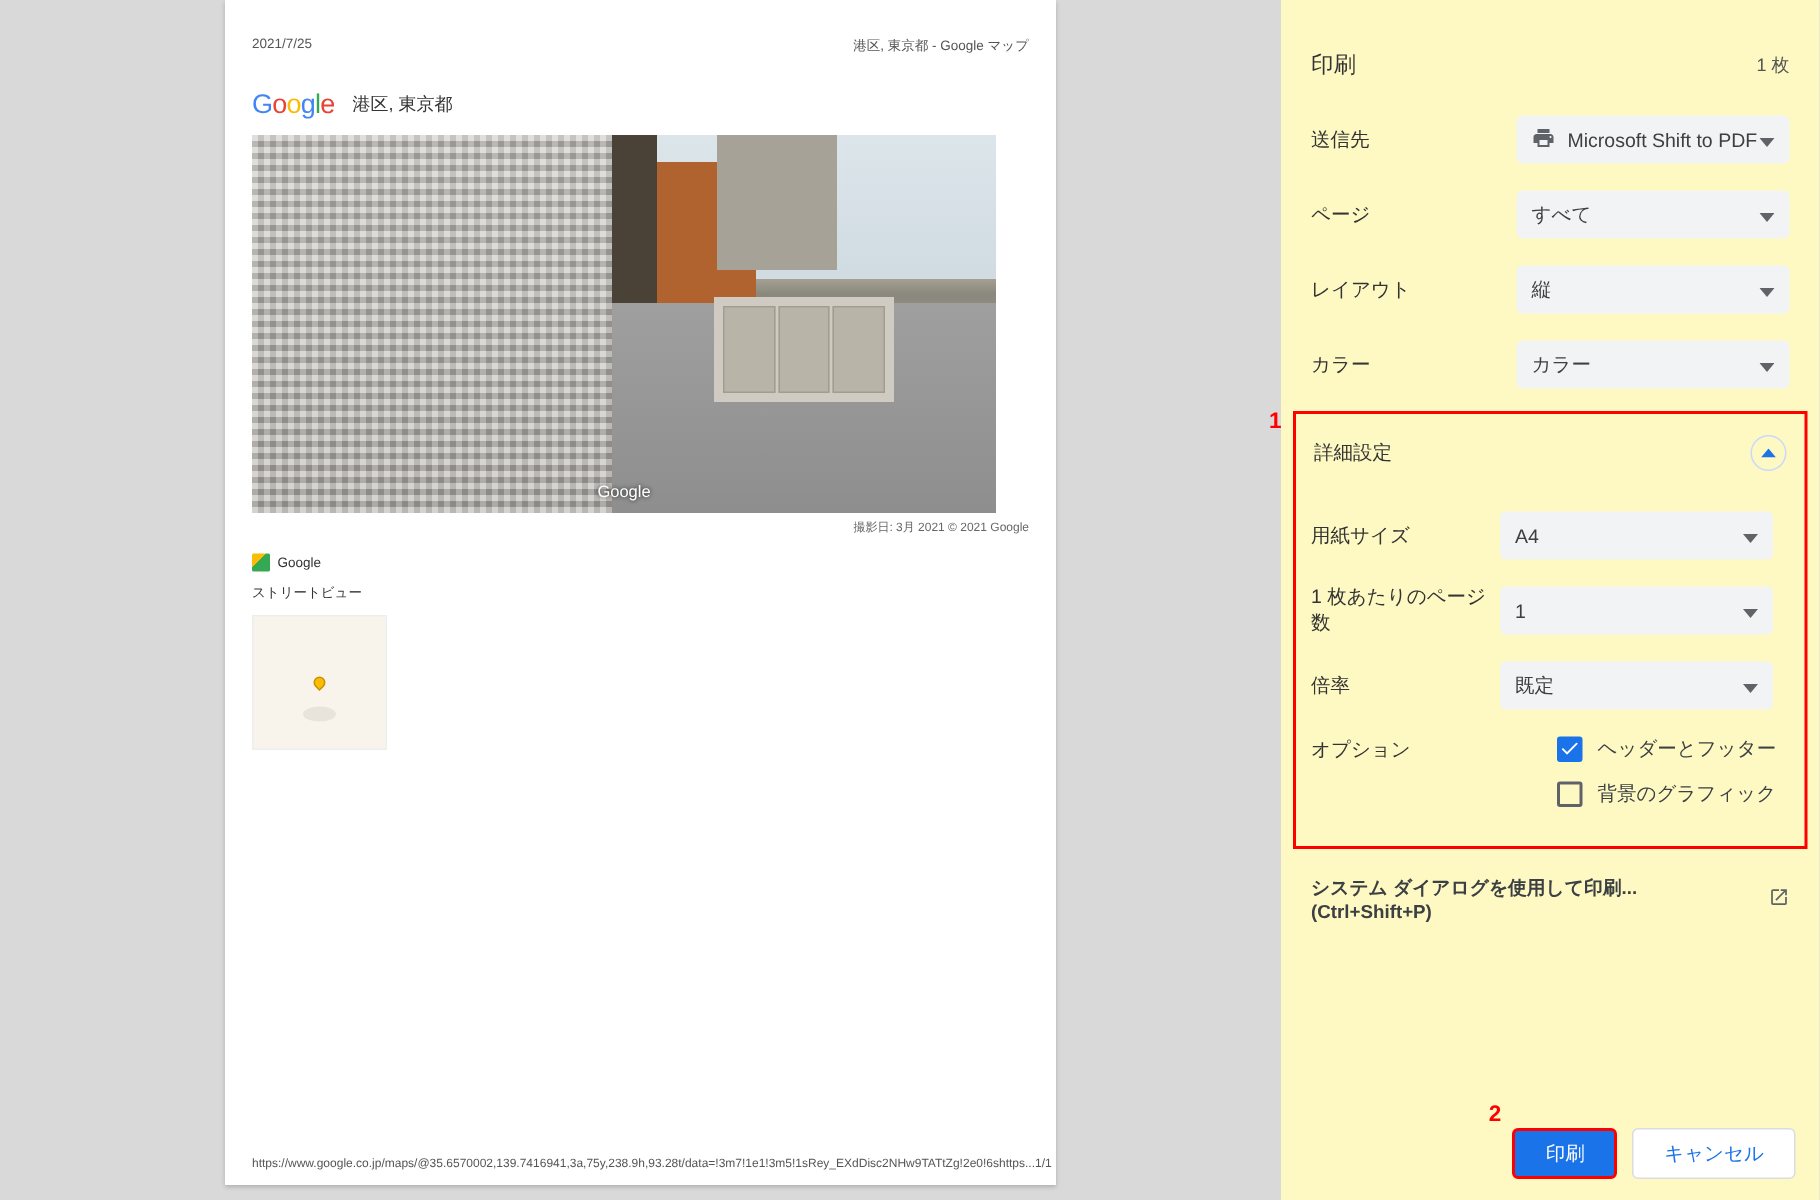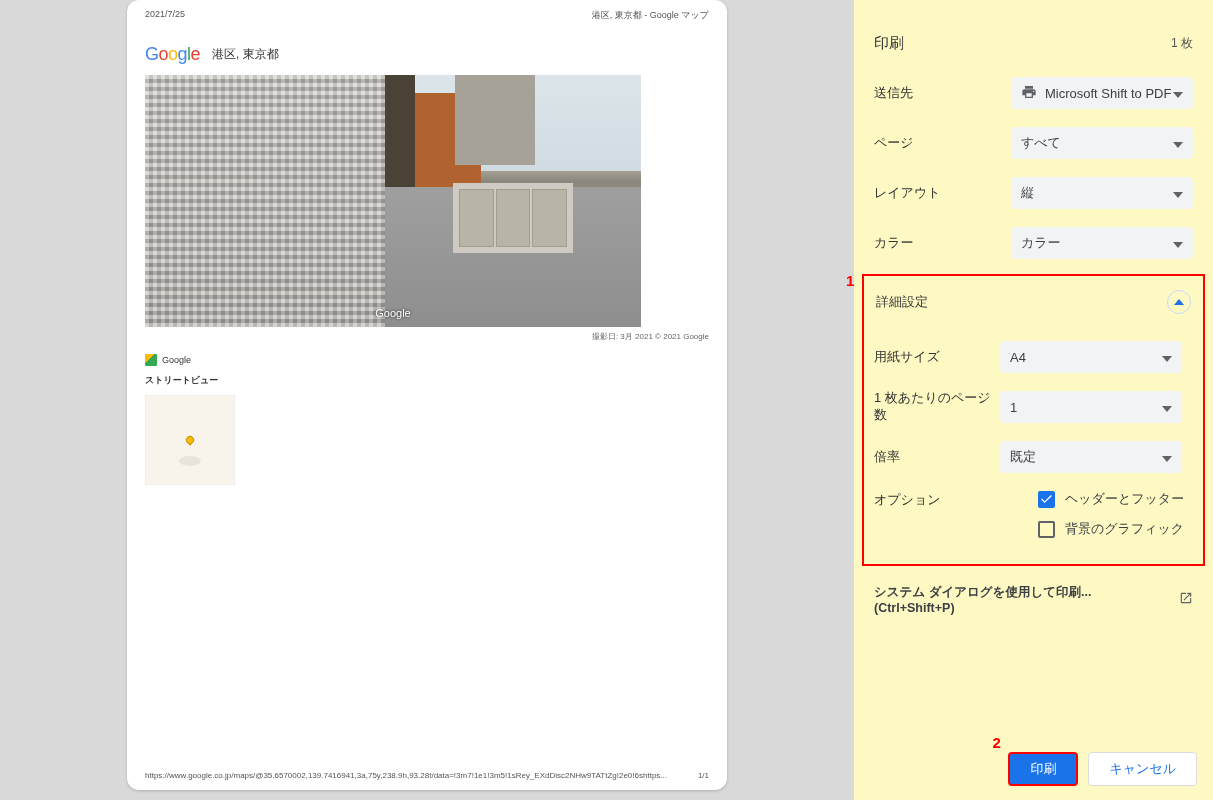--- a/index.html
+++ b/index.html
@@ -1,19 +1,19 @@
 <!DOCTYPE html>
 <html><head>
 <meta charset="utf-8">
 <style>
 * { margin: 0; padding: 0; box-sizing: border-box; font-family: "Segoe UI", Meiryo, sans-serif; }
 body { background: #d9d9d9; width: 1213px; height: 800px; overflow: hidden; position: relative; }
 
 .preview-area { position: absolute; left: 0; top: 0; width: 854px; height: 800px; display: flex; justify-content: center; padding-top: 0; }
-.page { background: #fff; width: 600px; height: 790px; box-shadow: 0 1px 3px rgba(0,0,0,0.2); position: relative; padding: 9px 18px; font-size: 9px; color: #333; border-radius: 12px; }
+.page { background: #fff; width: 554px; height: 790px; box-shadow: 0 1px 3px rgba(0,0,0,0.2); position: relative; padding: 24px 18px; font-size: 9px; color: #333; }
 .page-header { display: flex; justify-content: space-between; font-size: 9px; color: #555; margin-bottom: 22px; }
 .page-footer { position: absolute; bottom: 10px; left: 18px; right: 18px; display: flex; justify-content: space-between; font-size: 8px; color: #555; }
 
 .google-logo { display: inline-flex; font-size: 18px; font-weight: 500; letter-spacing: -0.5px; }
 .g1{color:#4285f4}.g2{color:#ea4335}.g3{color:#fbbc05}.g4{color:#4285f4}.g5{color:#34a853}.g6{color:#ea4335}
 .title-row { display:flex; align-items:center; gap:12px; margin-bottom:10px;}
 .title-text { font-size:12px; color:#333; }
 
 .street-photo { width: 496px; height: 252px; background: linear-gradient(to bottom, #dce5ea 0%, #d0dbe2 38%, #a59f92 38.2%, #8a887d 42%, #9b9990 55%, #9a9a99 70%, #8d8d8d 100%); position: relative; overflow:hidden; }
 .bldg-left { position:absolute; left:0; top:0; width:240px; height:252px; background: repeating-linear-gradient(0deg, rgba(255,255,255,0.35) 0 4px, rgba(120,120,120,0.25) 4px 8px), repeating-linear-gradient(90deg, rgba(255,255,255,0.35) 0 4px, rgba(120,120,120,0.25) 4px 8px), linear-gradient(#b7b3ad,#9c9791); }
@@ -21,21 +21,21 @@
 .bldg-orange { position:absolute; left:270px; top:18px; width:66px; height:120px; background:#b0632f; }
 .bldg-gray { position:absolute; left:310px; top:0; width:80px; height:90px; background:#a6a297; }
 .road { position:absolute; left:240px; bottom:0; width:260px; height:140px; background:linear-gradient(to top,#8e8e8e,#9f9f9f); }
 .garage { position:absolute; left:308px; top:108px; width:120px; height:70px; background:#cfcbc3; display:flex; gap:2px; padding:6px;}
 .garage div{flex:1;background:#b9b4a8;border:1px solid #a39d90;}
 .photo-watermark { position:absolute; bottom:8px; left:50%; transform:translateX(-50%); color:#fff; font-size:11px; font-weight:500; text-shadow:0 0 3px rgba(0,0,0,0.8);}
 .caption { text-align:right; font-size:8px; color:#666; margin-top:4px; }
 
 .provider { display:flex; align-items:center; gap:5px; font-size:9px; color:#333; margin-top:12px;}
 .prov-icon { width:12px; height:12px; background:linear-gradient(135deg,#fbbc05 40%,#34a853 40%); border-radius:1px;}
-.subhead { font-size:9px; color:#333; margin-top:8px;font-weight:bold; }
+.subhead { font-size:9px; color:#333; margin-top:8px; }
 .thumb { width:90px; height:90px; background:#f8f4ec; margin-top:8px; display:flex; align-items:center; justify-content:center; border:1px solid #eee; position:relative;}
 .pin { width:8px; height:8px; background:#fbbc05; border-radius:50% 50% 50% 0; transform:rotate(-45deg); border:1px solid #c79100;}
 .pin-base{position:absolute;bottom:18px;width:22px;height:10px;background:#e8e4dc;border-radius:50%;}
 
 .panel { position:absolute; right:0; top:0; width:359px; height:800px; background:#fef9c3; font-size:13px; color:#333; }
 .panel-inner { padding: 18px 20px 0 20px; }
 .row { display:flex; align-items:center; justify-content:space-between; min-height:50px; }
 .row-label { color:#333; font-size:13px; }
 .page-count { color:#555; font-size:12px; }
 

